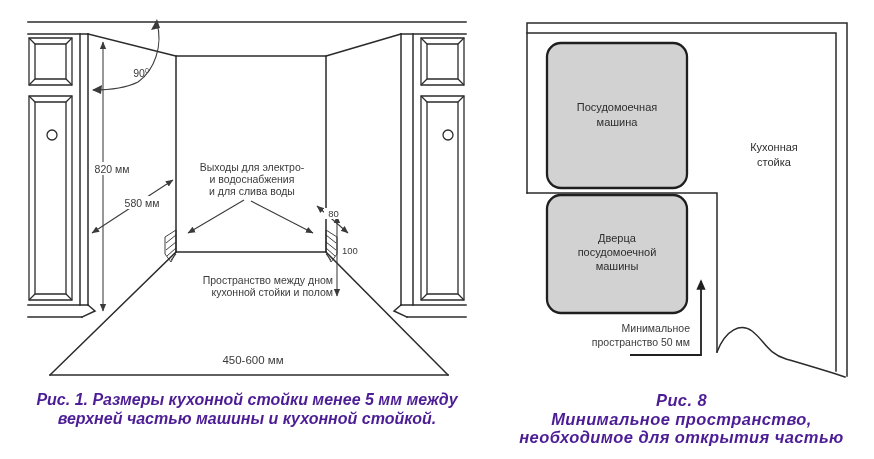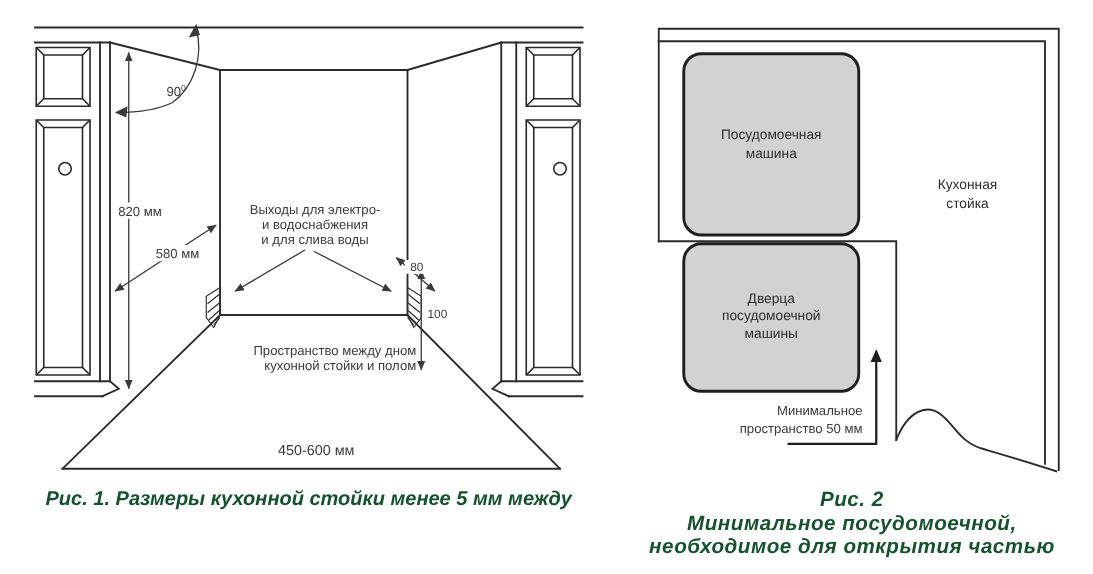--- a/index.html
+++ b/index.html
@@ -2,21 +2,21 @@
 <html><head>
 <meta charset="utf-8">
 <style>
   html,body{margin:0;padding:0;background:#ffffff;}
   .page{position:relative;width:874px;height:459px;background:#fff;overflow:hidden;
         font-family:"Liberation Sans","DejaVu Sans",sans-serif;}
   .figsvg{position:absolute;top:0;}
   #fig1svg{left:0;}
   #fig2svg{left:470px;}
   .caption{position:absolute;top:391px;text-align:center;font-style:italic;font-weight:600;
-           color:#14532d;font-size:16px;line-height:18.5px;}
+           color:#4c1d95;font-size:16px;line-height:18.5px;}
   #cap1{left:12px;width:470px;}
   #cap2{left:489px;width:385px;font-size:16.5px;letter-spacing:0.4px;}
   .dlabel{font-family:"Liberation Sans","DejaVu Sans",sans-serif;font-size:10.5px;fill:#3b3b3b;}
   .dsmall{font-family:"Liberation Sans","DejaVu Sans",sans-serif;font-size:9.5px;fill:#3b3b3b;}
   .dbig{font-family:"Liberation Sans","DejaVu Sans",sans-serif;font-size:11.5px;fill:#3b3b3b;}
   .f2label{font-family:"Liberation Sans","DejaVu Sans",sans-serif;font-size:11px;fill:#2d2d2d;}
   .f2small{font-family:"Liberation Sans","DejaVu Sans",sans-serif;font-size:10.5px;fill:#3b3b3b;}
   .struct{stroke:#2b2b2b;stroke-width:1.5;fill:none;stroke-linecap:square;}
   .panel{stroke:#2b2b2b;stroke-width:1.3;fill:none;}
   .dim{stroke:#3a3a3a;stroke-width:1.05;fill:none;}
@@ -148,20 +148,21 @@
     <text class="f2label" x="617" y="256" text-anchor="middle">посудомоечной</text>
     <text class="f2label" x="617" y="270" text-anchor="middle">машины</text>
     <text class="f2label" x="774" y="151" text-anchor="middle">Кухонная</text>
     <text class="f2label" x="774" y="166" text-anchor="middle">стойка</text>
     <text class="f2small" x="690" y="332" text-anchor="end">Минимальное</text>
     <text class="f2small" x="690" y="346" text-anchor="end">пространство 50 мм</text>
   </svg>
 
   <div id="cap1" class="caption">
     <div>Рис. 1. Размеры кухонной стойки менее 5 мм между</div>
+    <div>верхней частью машины и кухонной стойкой.</div>
   </div>
   <div id="cap2" class="caption">
-    <div>Рис. 2</div>
-    <div>Минимальное посудомоечной,</div>
+    <div>Рис. 8</div>
+    <div>Минимальное пространство,</div>
     <div>необходимое для открытия частью</div>
   </div>
 
 </div>
 
 </body></html>

